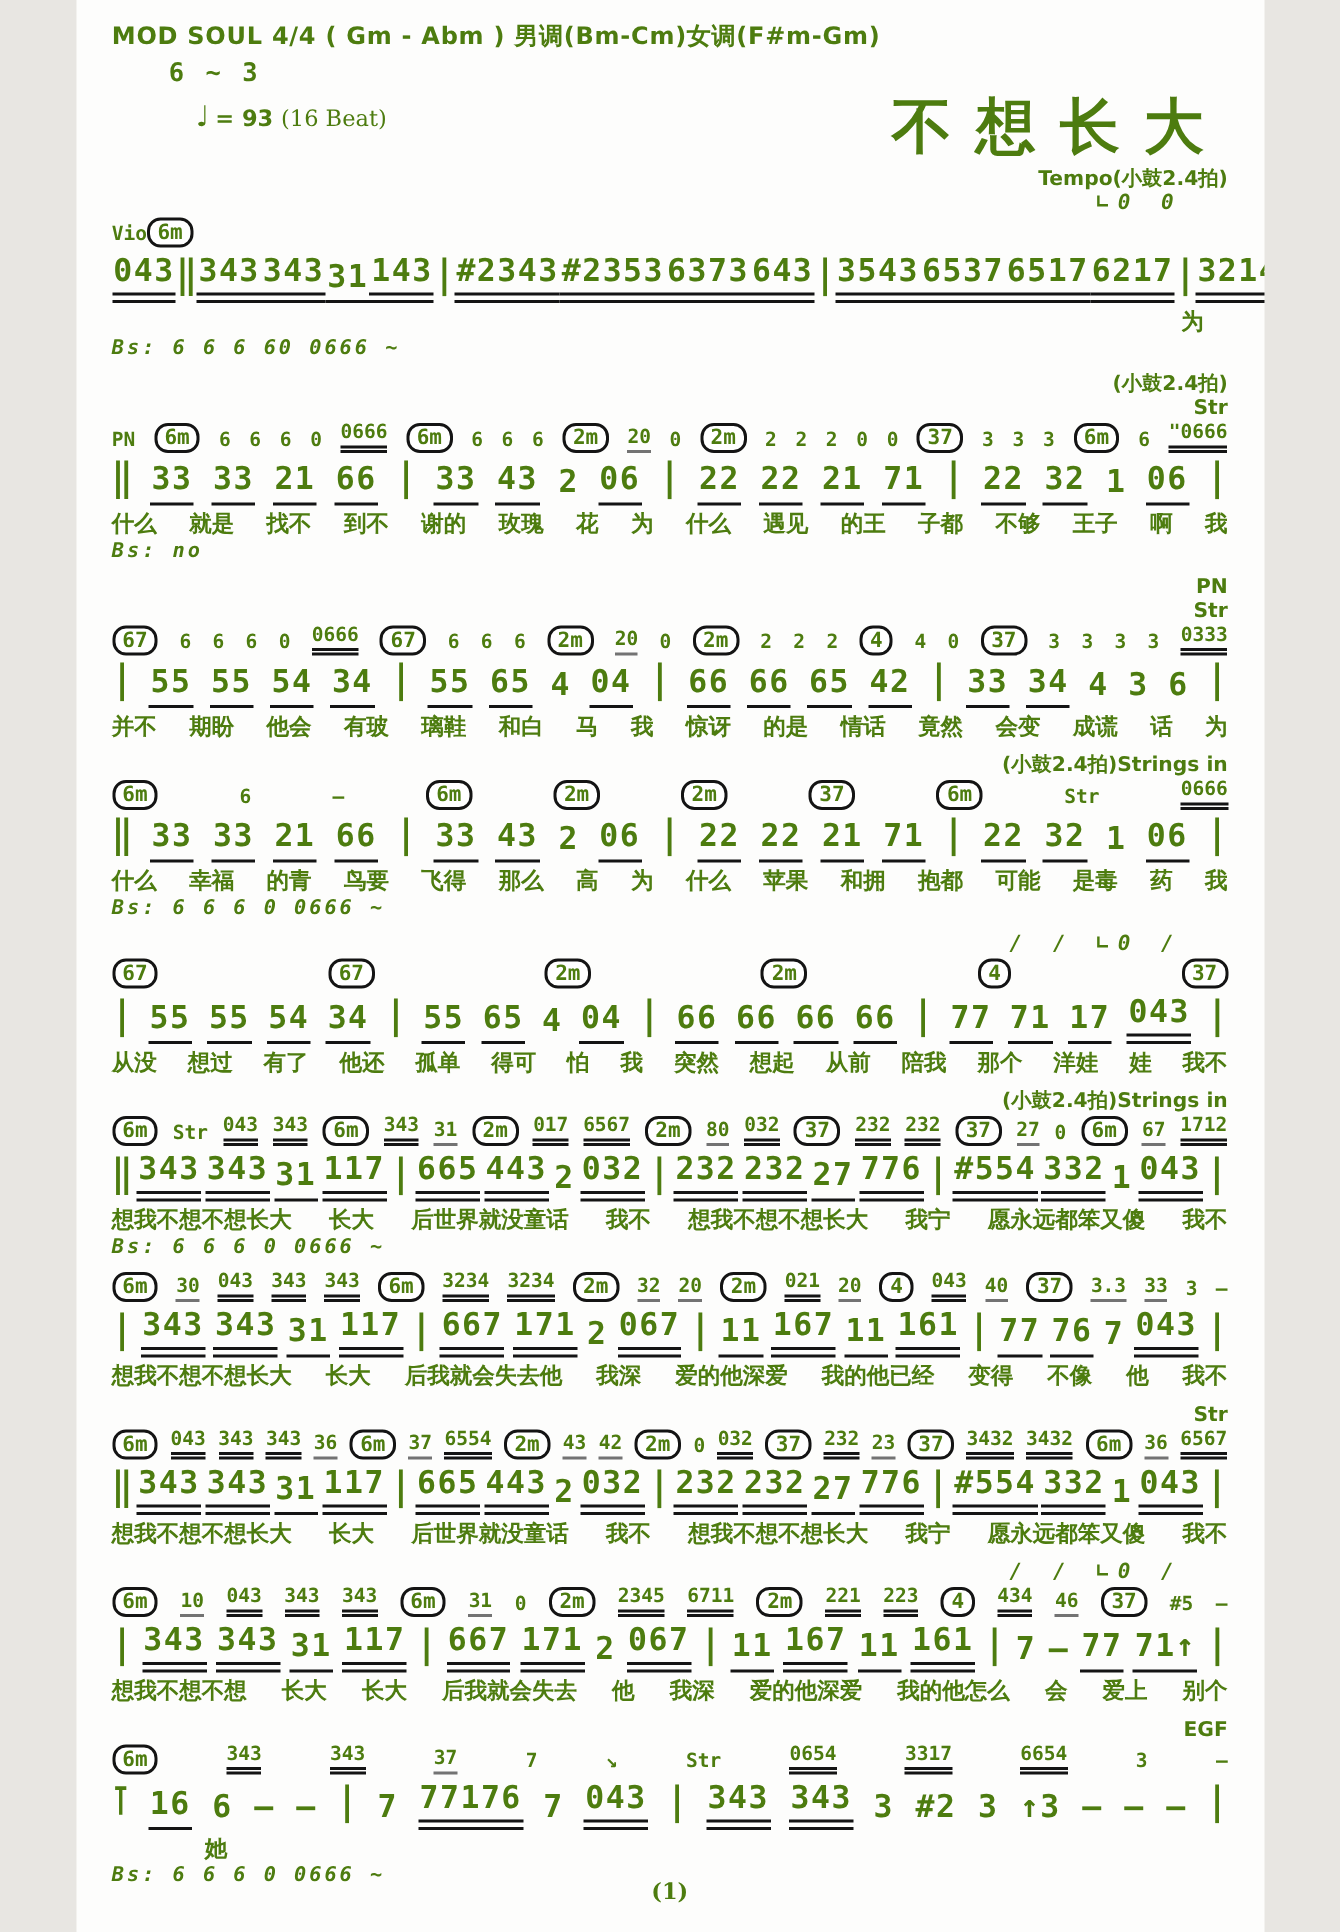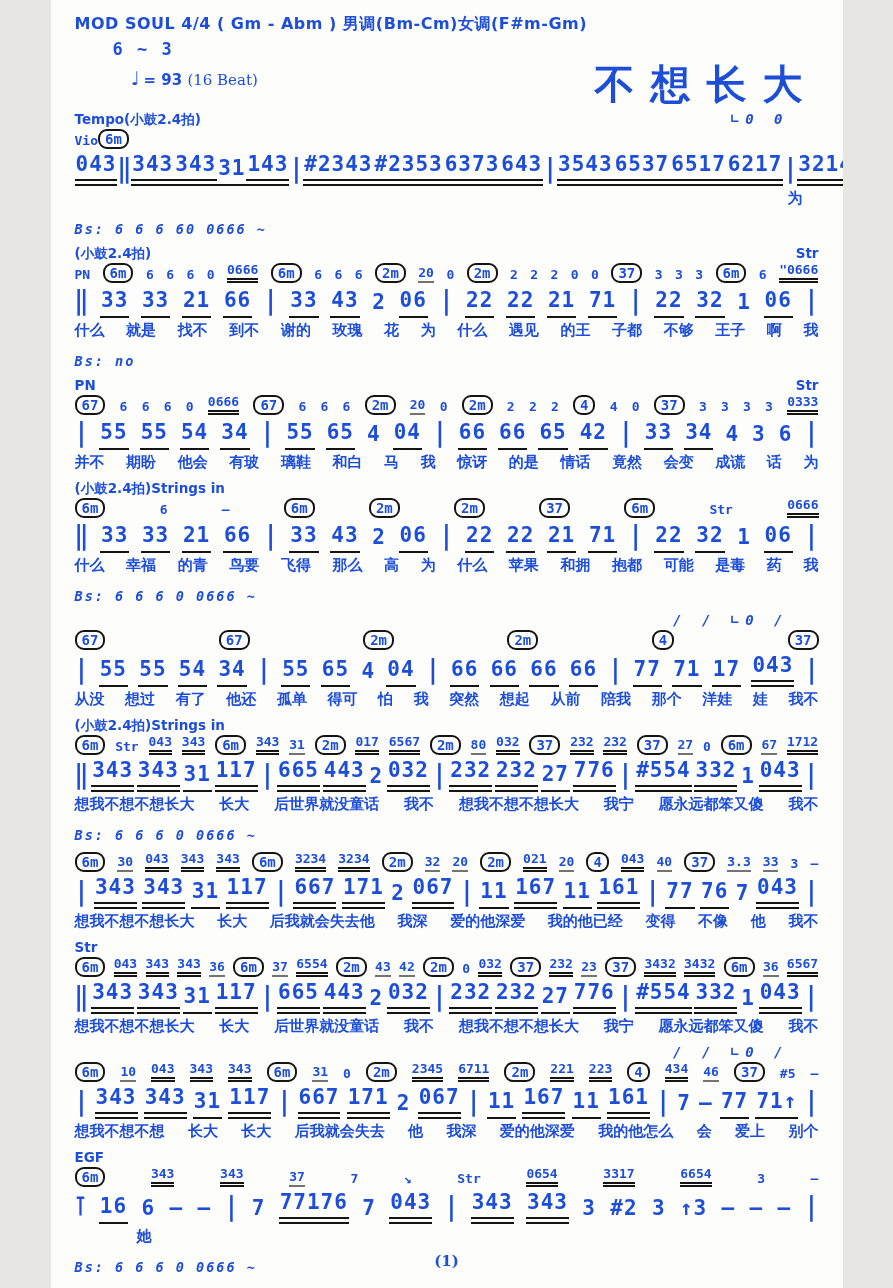--- a/index.html
+++ b/index.html
@@ -1,33 +1,33 @@
 <!DOCTYPE html>
 <html><head>
 <meta charset="utf-8">
 <style>
   html,body{margin:0;padding:0;background:#e8e6e2;}
   .page{
     width:792px;height:1288px;margin:0 auto;background:#fdfdfc;
     box-sizing:border-box;padding:14px 24px 10px 24px;position:relative;
-    font-family:"DejaVu Sans",sans-serif;color:#1d4ed8;overflow:hidden;
+    font-family:"DejaVu Sans",sans-serif;color:#4d7c0f;overflow:hidden;
   }
   .keyline{font-size:16px;font-weight:bold;letter-spacing:.5px;white-space:pre;}
   .subhead{position:relative;height:74px;}
   .range{position:absolute;left:38px;top:4px;font-weight:bold;font-size:17px;
          font-family:"DejaVu Sans Mono",monospace;letter-spacing:2px;}
   .tempo{position:absolute;left:56px;top:32px;font-weight:bold;font-size:15px;}
   .tempo .noteicon{font-size:19px;margin-right:4px;}
   .tempo .beat{font-weight:normal;font-family:"DejaVu Serif",serif;}
   .title{position:absolute;left:0;right:0;top:22px;text-align:right;
          font-size:40px;font-weight:bold;letter-spacing:16px;}
   .systems{margin-top:2px;}
   .system{margin-bottom:8px;}
   .lblrow{display:flex;justify-content:space-between;align-items:flex-end;
-          font-size:13.5px;font-weight:bold;min-height:16px;line-height:16px;}
+          font-size:13.5px;font-weight:bold;min-height:16px;line-height:16px;flex-direction:column;}
   .marks{font-family:"DejaVu Sans Mono",monospace;font-size:14px;font-style:italic;
          letter-spacing:6px;padding-right:30px;}
   .chords{display:flex;justify-content:space-between;align-items:flex-end;
           font-family:"DejaVu Sans Mono",monospace;font-weight:bold;font-size:13px;
           min-height:21px;margin-top:1px;}
   .chords.left{justify-content:flex-start;}
   .cb{border:2px solid #141414;border-radius:9px;padding:0 5px;font-size:14px;
       line-height:16px;background:#fff;text-align:center;}
   .ct{white-space:pre;padding-bottom:1px;}
   .cu1{border-bottom:2px solid #737373;}
@@ -37,21 +37,21 @@
          min-height:33px;margin-top:2px;line-height:27px;}
   .nt{padding:0 1px 2px 1px;letter-spacing:1px;}
   .u1{border-bottom:2px solid #141414;}
   .u2{border-bottom:7px double #141414;padding-bottom:1px;}
   .bar{font-size:23px;padding-bottom:4px;transform:scaleY(1.12);}
   .lyrics{display:flex;justify-content:space-between;font-size:15px;font-weight:bold;
           margin-top:2px;min-height:20px;line-height:20px;}
   .lyrics.right{justify-content:flex-end;padding-right:16px;}
   .lyrics.left{justify-content:flex-start;padding-left:62px;}
   .bass{font-family:"DejaVu Sans Mono",monospace;font-weight:bold;font-style:italic;
-        font-size:13.5px;margin-top:13px;letter-spacing:2px;}
+        font-size:13.5px;margin-top:0;letter-spacing:2px;}
   .pageno{position:absolute;bottom:18px;left:0;right:0;text-align:center;
           font-size:15px;font-weight:bold;font-family:"DejaVu Serif",serif;}
 </style>
 </head>
 <body>
 
 <div class="page">
 
   <div class="keyline">MOD SOUL 4/4 ( Gm - Abm ) 男调(Bm-Cm)女调(F#m-Gm)</div>
 

